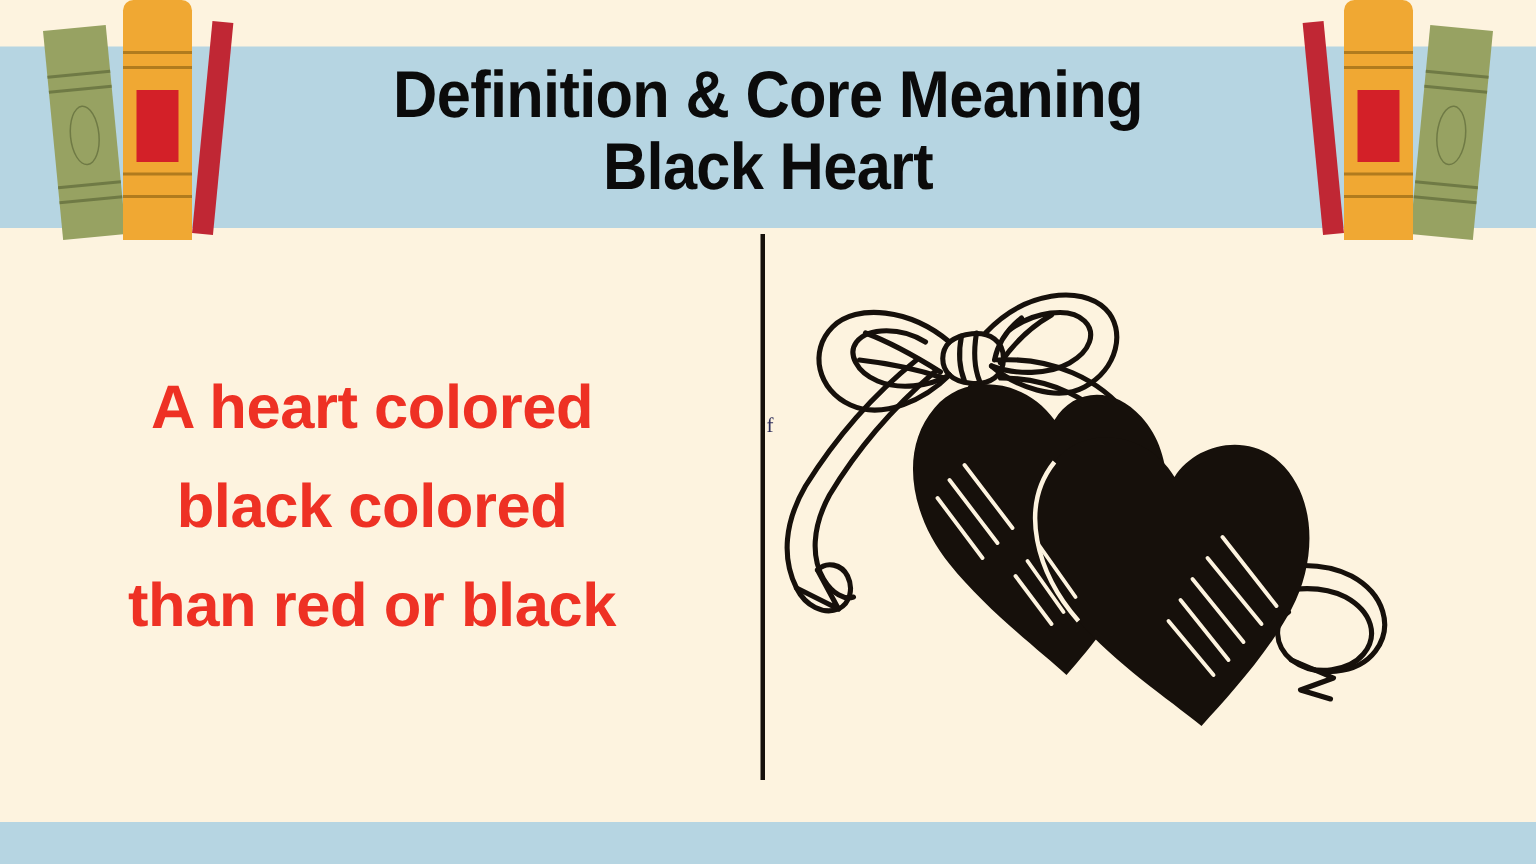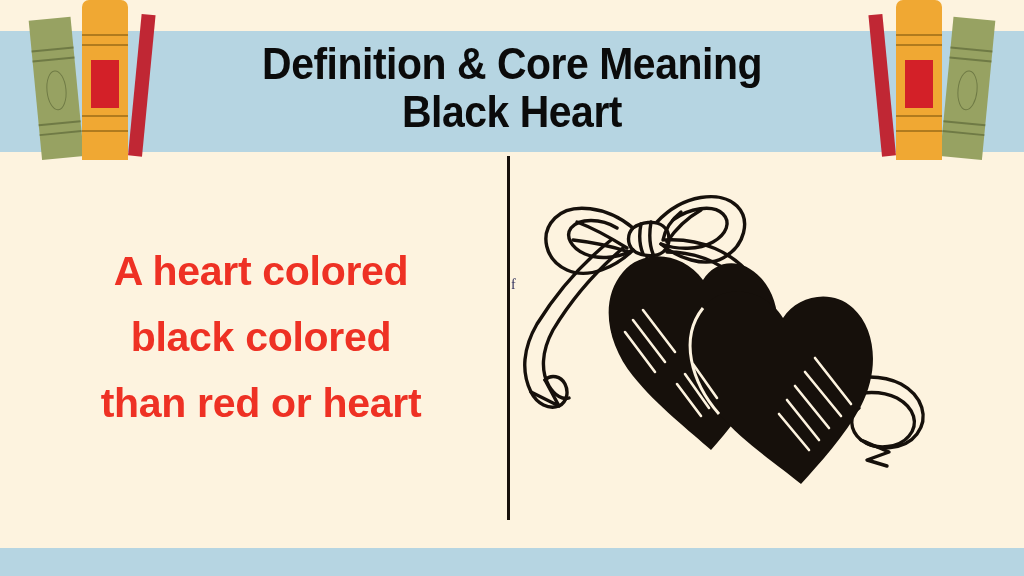--- a/index.html
+++ b/index.html
@@ -143,21 +143,21 @@
     left: 507px;
     top: 156px;
     width: 3px;
     height: 364px;
     background: #16100b;
   }
 
   
   .definition {
     position: absolute;
-    left: 30px;
+    left: 17px;
     top: 238px;
     width: 462px;
     text-align: center;
     color: #EE3124;
     font-weight: 700;
     font-size: 41px;
     line-height: 66px;
     letter-spacing: -0.3px;
     font-family: "Liberation Sans", sans-serif;
   }
@@ -233,21 +233,21 @@
   <div class="title">
     <span class="title-line">Definition &amp; Core Meaning</span>
     <span class="title-line">Black Heart</span>
   </div>
 
   <div class="divider"></div>
 
   <div class="definition">
     <span class="l">A heart colored</span>
     <span class="l">black colored</span>
-    <span class="l">than red or heart</span>
+    <span class="l">than red or black</span>
   </div>
 
   <span class="stray-f">f</span>
 
   <div class="hearts">
     <svg viewBox="0 0 430 350" xmlns="http://www.w3.org/2000/svg">
       <g fill="none" stroke="#16100b" stroke-width="3.4" stroke-linecap="round" stroke-linejoin="round">
 
         <path d="M96,80 C66,104 42,132 22,164 C8,188 6,212 16,232 C22,244 34,250 44,246
                  C52,242 54,232 50,224 C46,216 36,214 30,220"></path>

